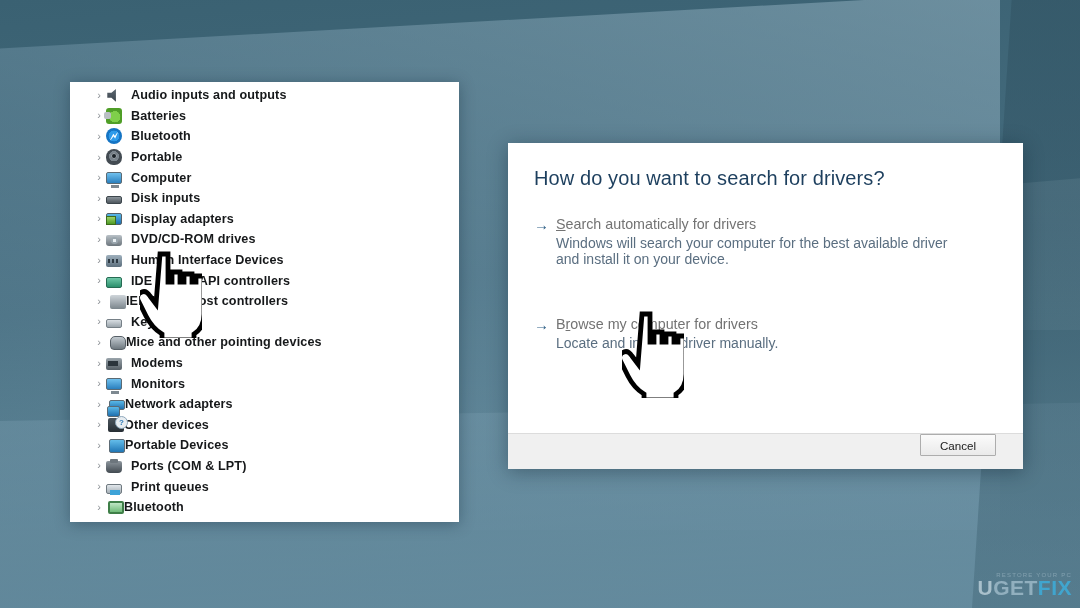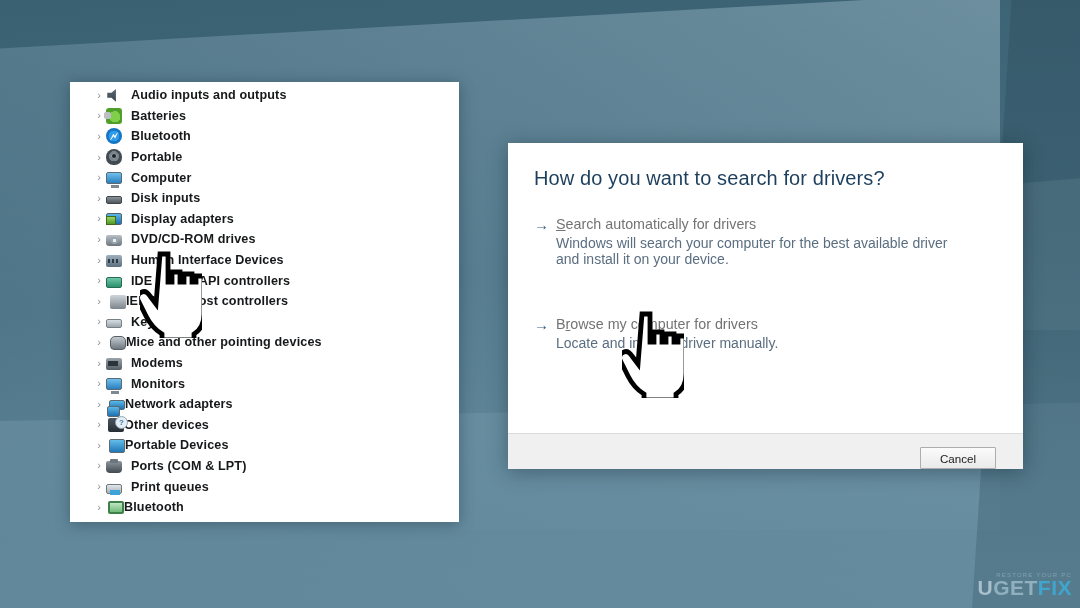--- a/index.html
+++ b/index.html
@@ -274,21 +274,21 @@
     max-width: 400px;
   }
   .option-block.second { margin-top: 49px; }
 
   #dialog-footer {
     flex: 0 0 auto;
     height: 36px;
     background: #f0f0f0;
     border-top: 1px solid #dcdcdc;
     display: flex;
-    align-items: flex-end;
+    align-items: flex-start;
     justify-content: flex-end;
     padding-right: 27px;
   }
   #cancel-button {
     width: 76px; height: 22px;
     font-family: "Liberation Sans", sans-serif;
     font-size: 11.6px;
     color: #1a1a1a;
     background: linear-gradient(#fbfbfb,#eaeaea);
     border: 1px solid #adadad;

